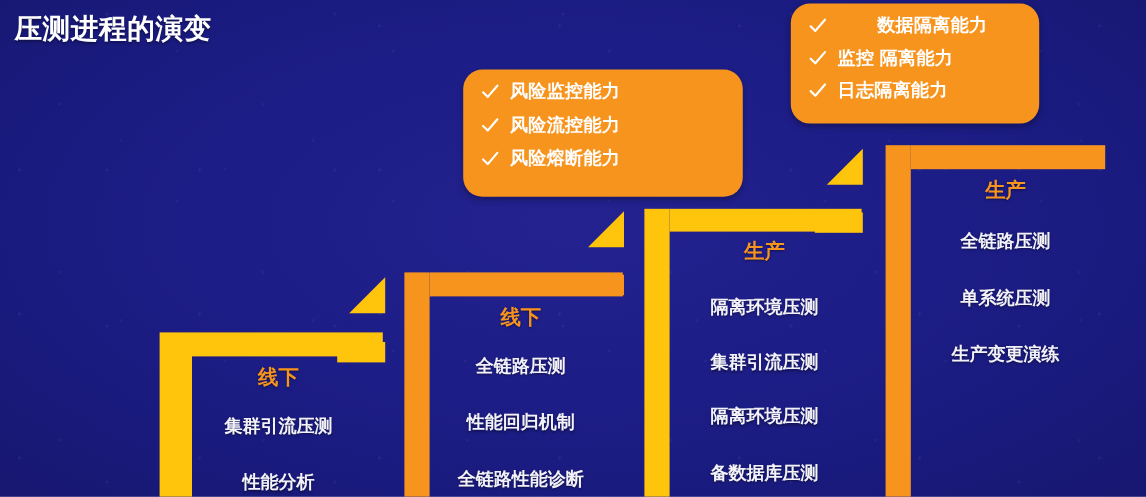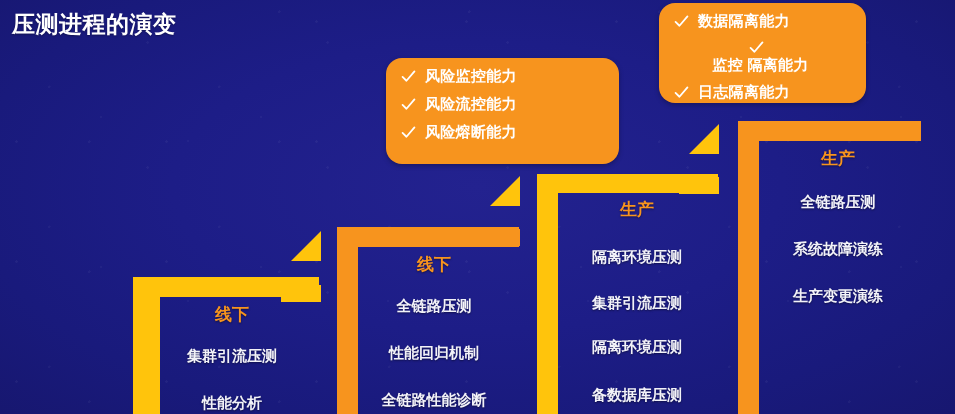--- a/index.html
+++ b/index.html
@@ -168,21 +168,21 @@
     <div class="step-item">备数据库压测</div>
   </div>
 
   <div class="step" style="left:738px; top:121px; width:183px; height:293px;">
     <div class="riser" style="width:21px; height:293px; background:#f7941e;"></div>
     <div class="tread" style="left:21px; width:162px; height:20px; background:#f7941e;"></div>
   </div>
   <div class="step-label" style="left:838px; top:147px;">生产</div>
   <div class="step-items" style="left:838px; top:194px;">
     <div class="step-item" style="margin-bottom:32px;">全链路压测</div>
-    <div class="step-item" style="margin-bottom:32px;">系统故障演练</div>
+    <div class="step-item" style="margin-bottom:32px;">单系统压测</div>
     <div class="step-item">生产变更演练</div>
   </div>
 
   <div class="callout" style="left:386px; top:58px; width:233px; height:106px;">
     <div class="callout-row" style="margin-bottom:9px;">
       <svg class="check" viewBox="0 0 20 20">
         <path d="M3 10.5 L7.6 15 L17 4" fill="none" stroke="#ffffff" stroke-width="2.1" stroke-linecap="round" stroke-linejoin="round"></path>
       </svg>
       <span class="callout-text">风险监控能力</span>
     </div>
@@ -194,30 +194,30 @@
     </div>
     <div class="callout-row">
       <svg class="check" viewBox="0 0 20 20">
         <path d="M3 10.5 L7.6 15 L17 4" fill="none" stroke="#ffffff" stroke-width="2.1" stroke-linecap="round" stroke-linejoin="round"></path>
       </svg>
       <span class="callout-text">风险熔断能力</span>
     </div>
   </div>
 
   <div class="callout" style="left:659px; top:3px; width:207px; height:100px;">
+    <div class="callout-row" style="margin-bottom:8px;gap:33px;">
+      <svg class="check" viewBox="0 0 20 20">
+        <path d="M3 10.5 L7.6 15 L17 4" fill="none" stroke="#ffffff" stroke-width="2.1" stroke-linecap="round" stroke-linejoin="round"></path>
+      </svg>
+      <span class="callout-text">数据隔离能力</span>
+    </div>
     <div class="callout-row" style="margin-bottom:8px;">
       <svg class="check" viewBox="0 0 20 20">
         <path d="M3 10.5 L7.6 15 L17 4" fill="none" stroke="#ffffff" stroke-width="2.1" stroke-linecap="round" stroke-linejoin="round"></path>
       </svg>
-      <span class="callout-text">数据隔离能力</span>
-    </div>
-    <div class="callout-row" style="margin-bottom:8px;flex-direction:column;">
-      <svg class="check" viewBox="0 0 20 20">
-        <path d="M3 10.5 L7.6 15 L17 4" fill="none" stroke="#ffffff" stroke-width="2.1" stroke-linecap="round" stroke-linejoin="round"></path>
-      </svg>
       <span class="callout-text">监控 隔离能力</span>
     </div>
     <div class="callout-row">
       <svg class="check" viewBox="0 0 20 20">
         <path d="M3 10.5 L7.6 15 L17 4" fill="none" stroke="#ffffff" stroke-width="2.1" stroke-linecap="round" stroke-linejoin="round"></path>
       </svg>
       <span class="callout-text">日志隔离能力</span>
     </div>
   </div>
 </div>

